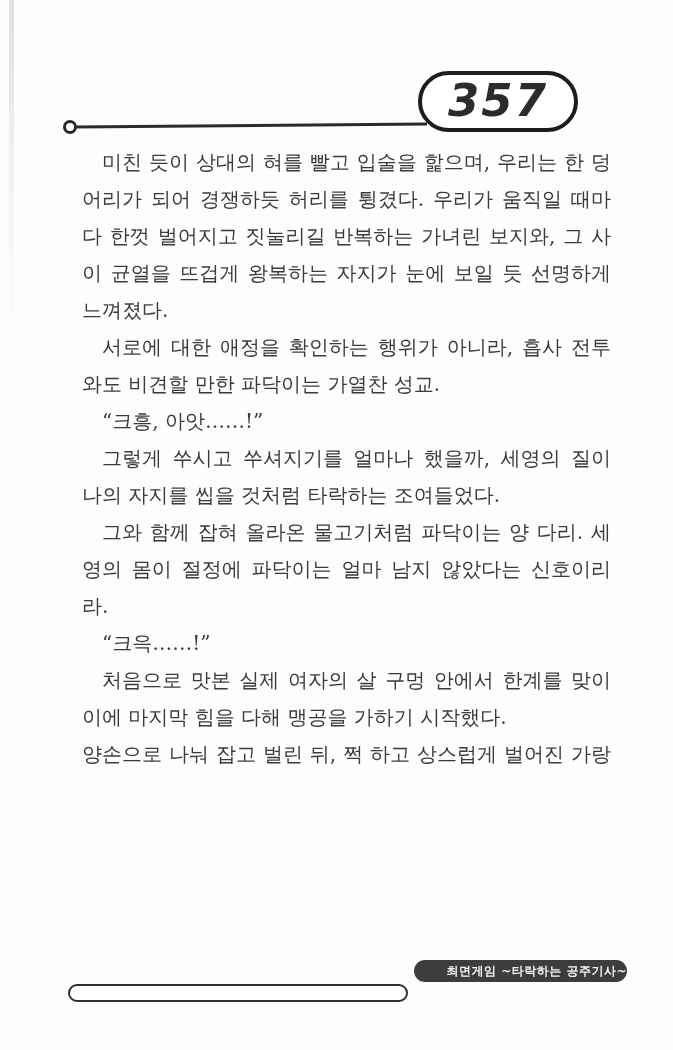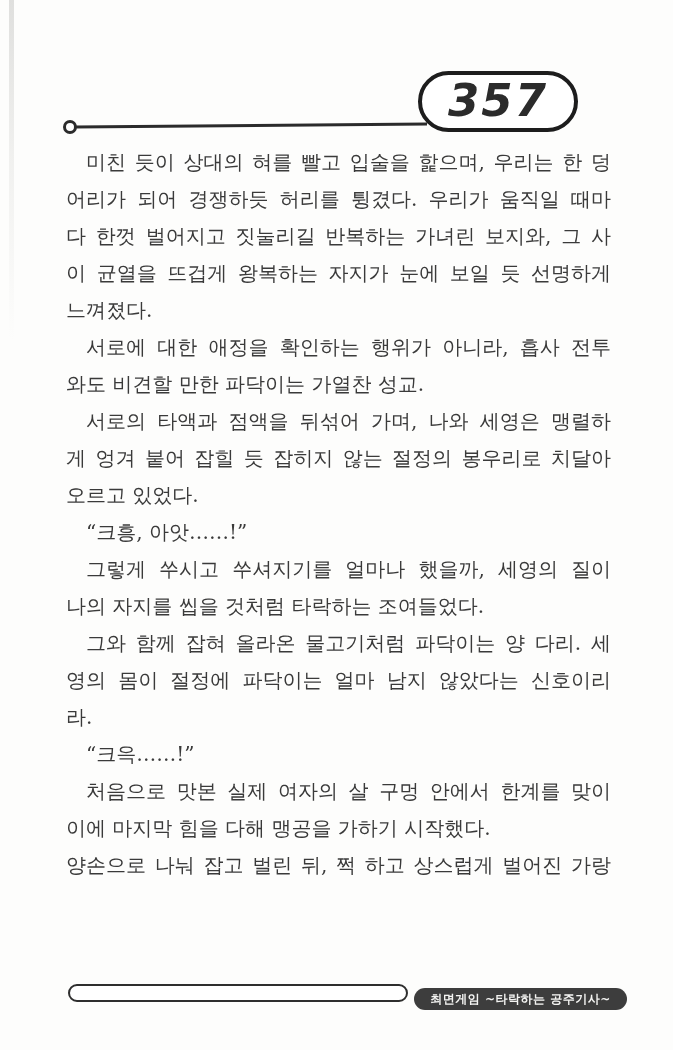--- a/index.html
+++ b/index.html
@@ -58,42 +58,42 @@
   
   .body-text {
     position: absolute;
     left: 66px; top: 144px;
     width: 545px;
     color: #3a3a3a;
     font-size: 20px;
     line-height: 37px;
   }
   .para { margin: 0; }
-  .line { height: 37px; overflow: hidden; white-space: normal; }
+  .line { height: 37px; overflow: hidden; white-space: normal; margin-left: 16px; }
   .line.just { text-align: justify; text-align-last: justify; }
   .line.indent { text-indent: 20px; }
   
   .footer-box {
     position: absolute;
     left: 68px; top: 984px;
     width: 336px; height: 14px;
     border: 2px solid #2e2e2e;
     border-radius: 9px;
     background: #ffffff;
   }
   .footer-badge {
     position: absolute;
-    left: 414px; top: 988px;
+    left: 414px; top: 960px;
     width: 213px; height: 22px;
     background: #3d3d3d;
     border-radius: 11px;
     color: #f4f4f2;
     display: flex;
     align-items: center;
-    justify-content: center;
+    justify-content: flex-end;
     font-family: "DejaVu Sans", sans-serif;
     font-weight: 700;
     font-size: 12px;
     letter-spacing: 0.5px;
   }
 </style>
 </head>
 <body>
 
 <div class="page">
@@ -114,25 +114,20 @@
         <div class="line just">어리가 되어 경쟁하듯 허리를 튕겼다. 우리가 움직일 때마</div>
         <div class="line just">다 한껏 벌어지고 짓눌리길 반복하는 가녀린 보지와, 그 사</div>
         <div class="line just">이 균열을 뜨겁게 왕복하는 자지가 눈에 보일 듯 선명하게</div>
         <div class="line">느껴졌다.</div>
       </div>
       <div class="para">
         <div class="line indent just">서로에 대한 애정을 확인하는 행위가 아니라, 흡사 전투</div>
         <div class="line">와도 비견할 만한 파닥이는 가열찬 성교.</div>
       </div>
       <div class="para">
-        <div class="line indent just">서로의 타액과 점액을 뒤섞어 가며, 나와 세영은 맹렬하</div>
-        <div class="line just">게 엉겨 붙어 잡힐 듯 잡히지 않는 절정의 봉우리로 치달아</div>
-        <div class="line">오르고 있었다.</div>
-      </div>
-      <div class="para">
         <div class="line indent">“크흥, 아앗……!”</div>
       </div>
       <div class="para">
         <div class="line indent just">그렇게 쑤시고 쑤셔지기를 얼마나 했을까, 세영의 질이</div>
         <div class="line">나의 자지를 씹을 것처럼 타락하는 조여들었다.</div>
       </div>
       <div class="para">
         <div class="line indent just">그와 함께 잡혀 올라온 물고기처럼 파닥이는 양 다리. 세</div>
         <div class="line just">영의 몸이 절정에 파닥이는 얼마 남지 않았다는 신호이리</div>
         <div class="line">라.</div>

